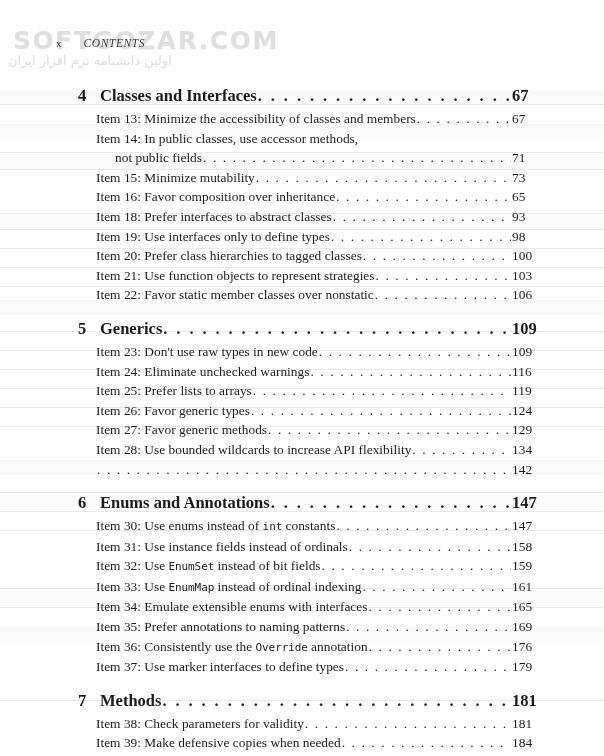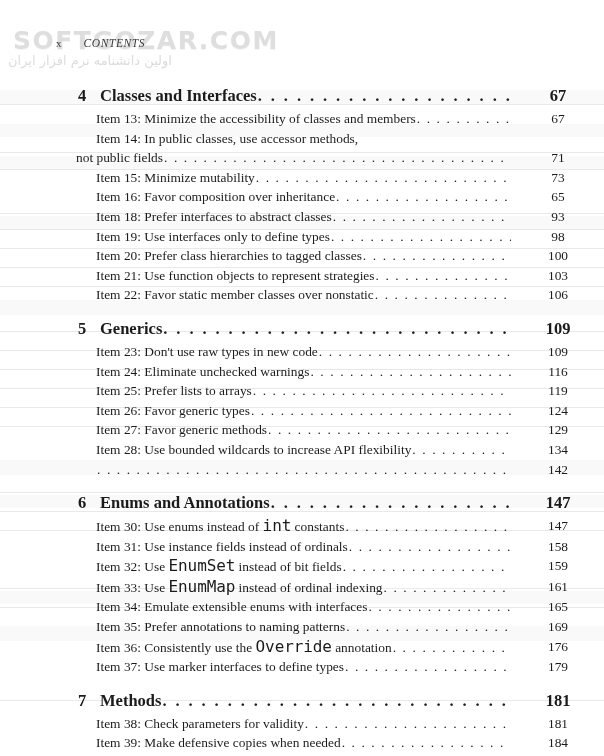--- a/index.html
+++ b/index.html
@@ -106,21 +106,21 @@
   .item-row {
     display: flex;
     align-items: baseline;
     font-size: 13.4px;
     padding-left: 96px;
     padding-right: 92px;
     line-height: 19.6px;
     position: relative;
   }
   .item-row.cont {
-    padding-left: 76px;
+    padding-left: 115px;
   }
   .item-row .item-text { white-space: nowrap; }
 
   
   .leader {
     flex: 1 1 auto;
     min-width: 6px;
     align-self: baseline;
     position: relative;
     overflow: hidden;
@@ -132,30 +132,30 @@
   .leader::before {
     content: ". . . . . . . . . . . . . . . . . . . . . . . . . . . . . . . . . . . . . . . . . . . . . . . . . . . . . . . . . . . . . . .";
   }
   .chap-row .leader { letter-spacing: 2.4px; }
 
   
   .pageno {
     position: absolute;
     right: 0;
     width: 92px;
-    text-align: center;
+    text-align: left;
     padding-left: 0;
   }
   .chap-row .pageno { font-weight: bold; }
   .leader-nodots { flex: 1 1 auto; }
 
   
   code, .mono {
     font-family: "DejaVu Sans Mono", monospace;
-    font-size: 16px;
+    font-size: 11px;
     letter-spacing: -0.1px;
   }
 
   
   .scan {
     position: absolute;
     left: 0;
     width: 604px;
     height: 1px;
     background: rgba(0,0,0,0.085);

